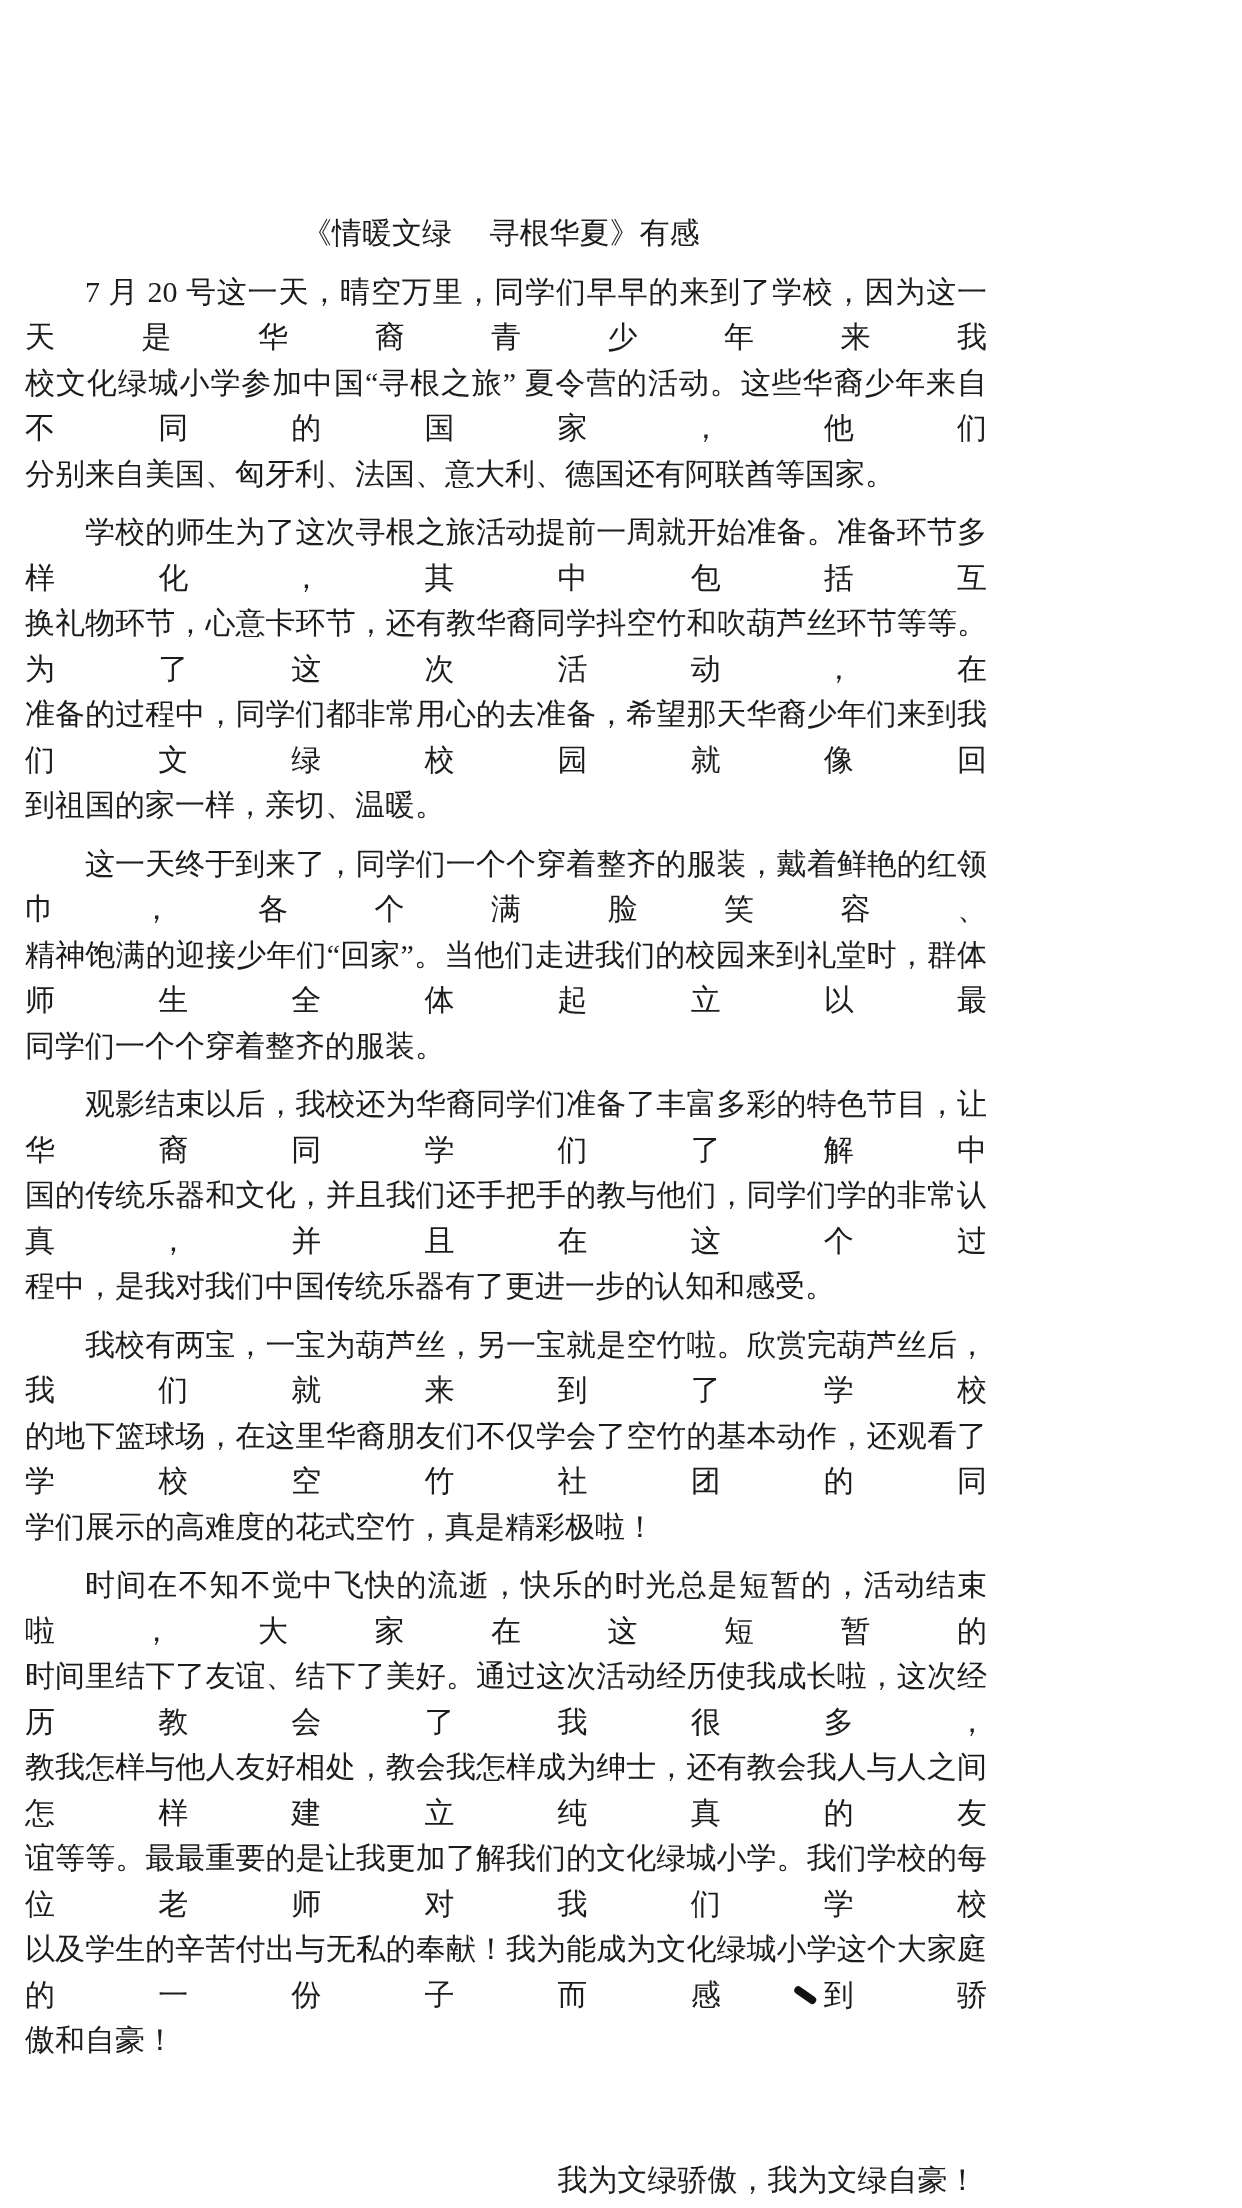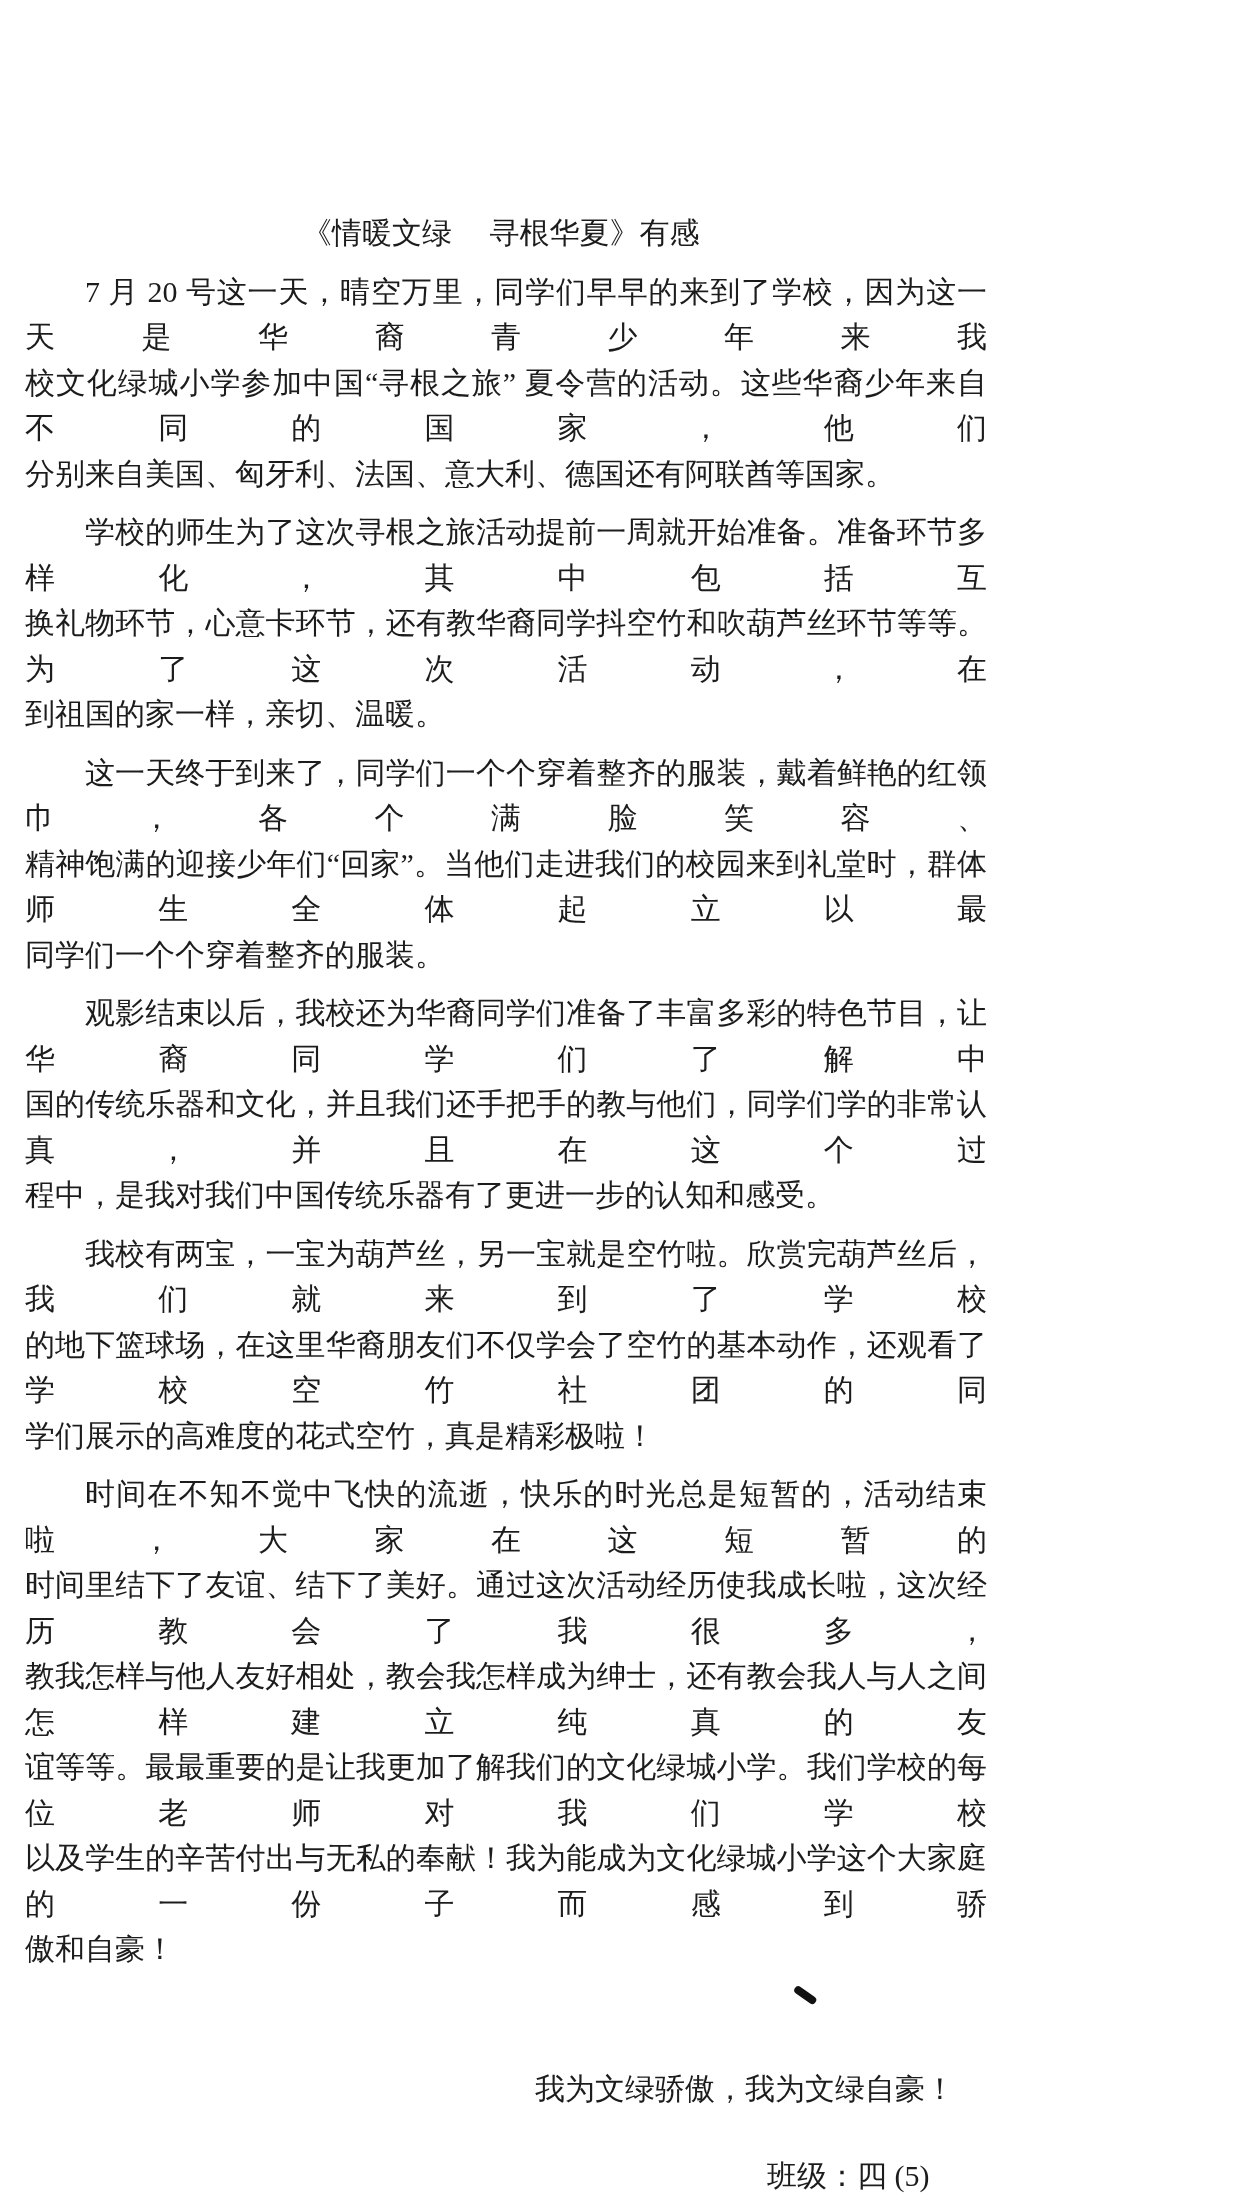--- a/index.html
+++ b/index.html
@@ -27,20 +27,21 @@
     text-align-last: justify;
   }
   .line.last {
     text-align: right;
     text-align-last: left;
   }
   .line.first { text-indent: 2em; }
   .closing {
     margin-top: 94px;
     margin-left: 523px;
+    text-align: center;
   }
   .meta-class {
     margin-top: 42px;
     margin-left: 755px;
   }
   .meta-name {
     margin-top: 46px;
     margin-left: 755px;
   }
   .ink-dot {
@@ -74,20 +75,21 @@
 
     <div class="para">
       <div class="line first">7 月 20 号这一天，晴空万里，同学们早早的来到了学校，因为这一天是华裔青少年来我</div>
       <div class="line">校文化绿城小学参加中国“寻根之旅” 夏令营的活动。这些华裔少年来自不同的国家，他们</div>
       <div class="line last">分别来自美国、匈牙利、法国、意大利、德国还有阿联酋等国家。</div>
     </div>
 
     <div class="para">
       <div class="line first">学校的师生为了这次寻根之旅活动提前一周就开始准备。准备环节多样化，其中包括互</div>
       <div class="line">换礼物环节，心意卡环节，还有教华裔同学抖空竹和吹葫芦丝环节等等。为了这次活动，在</div>
+      <div class="line">准备的过程中，同学们都非常用心的去准备，希望那天华裔少年们来到我们文绿校园就像回</div>
       <div class="line last">到祖国的家一样，亲切、温暖。</div>
     </div>
 
     <div class="para">
       <div class="line first">这一天终于到来了，同学们一个个穿着整齐的服装，戴着鲜艳的红领巾，各个满脸笑容、</div>
       <div class="line">精神饱满的迎接少年们“回家”。当他们走进我们的校园来到礼堂时，群体师生全体起立以最</div>
       <div class="line last">同学们一个个穿着整齐的服装。</div>
     </div>
 
 

